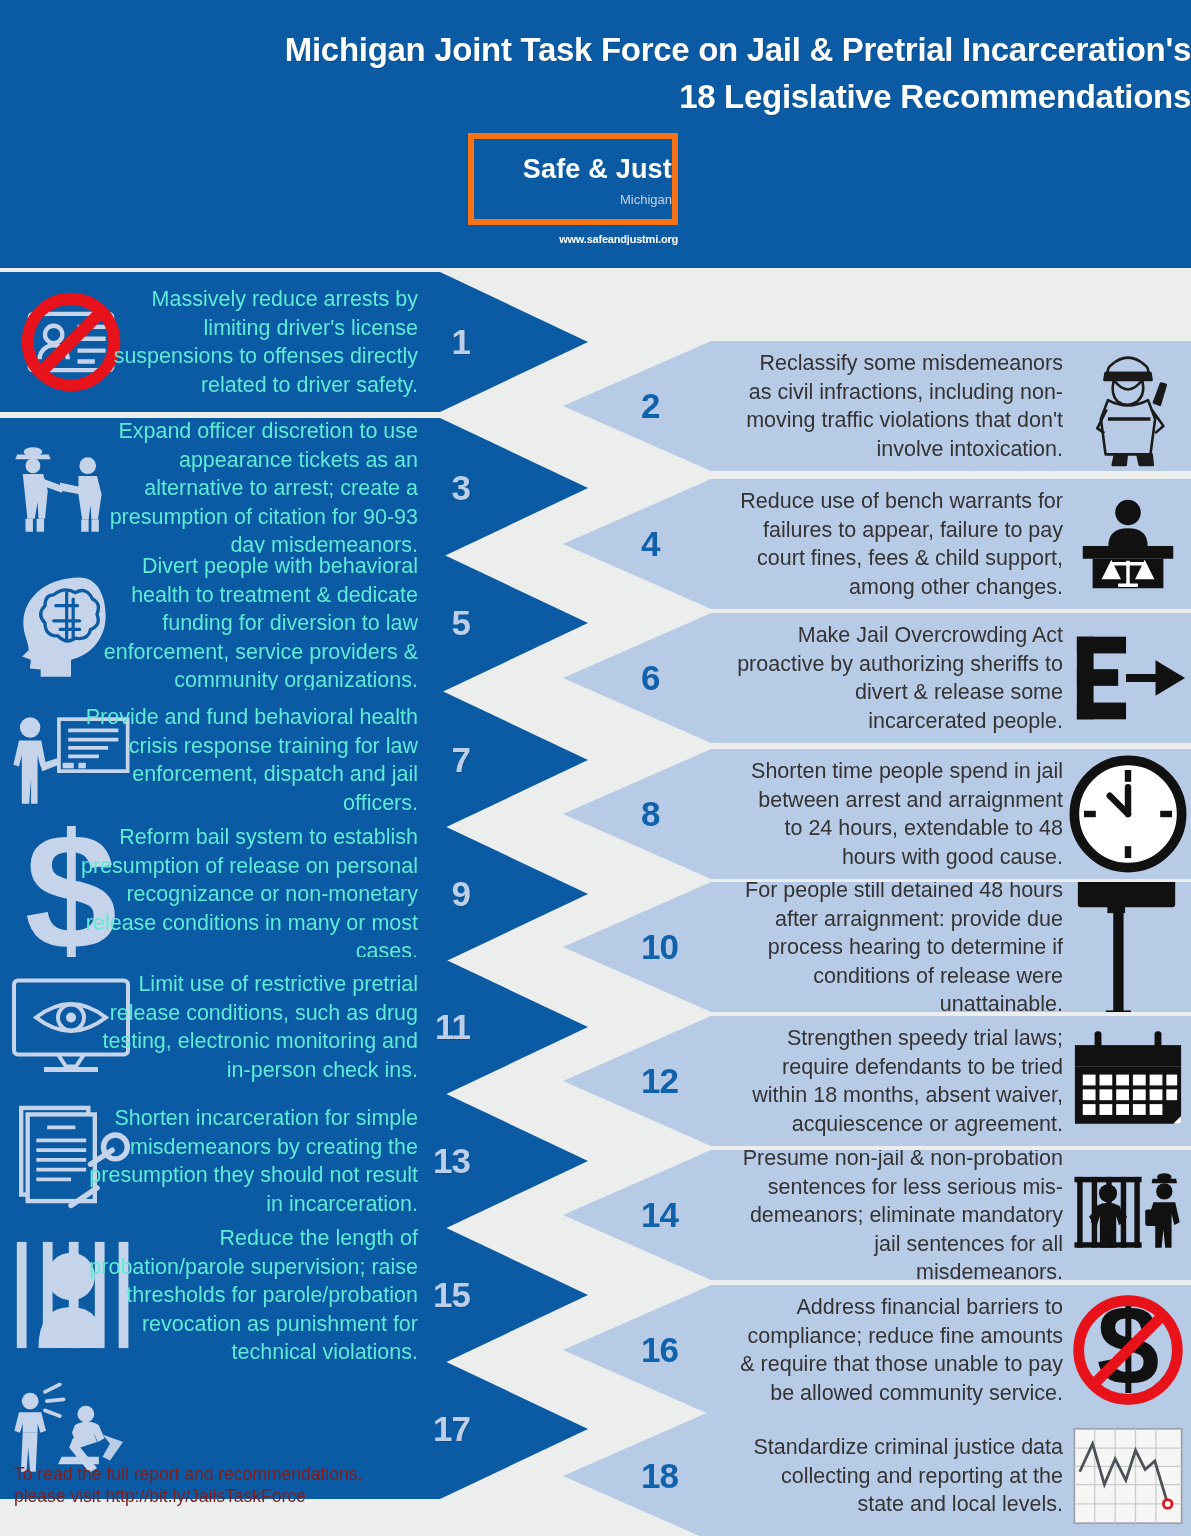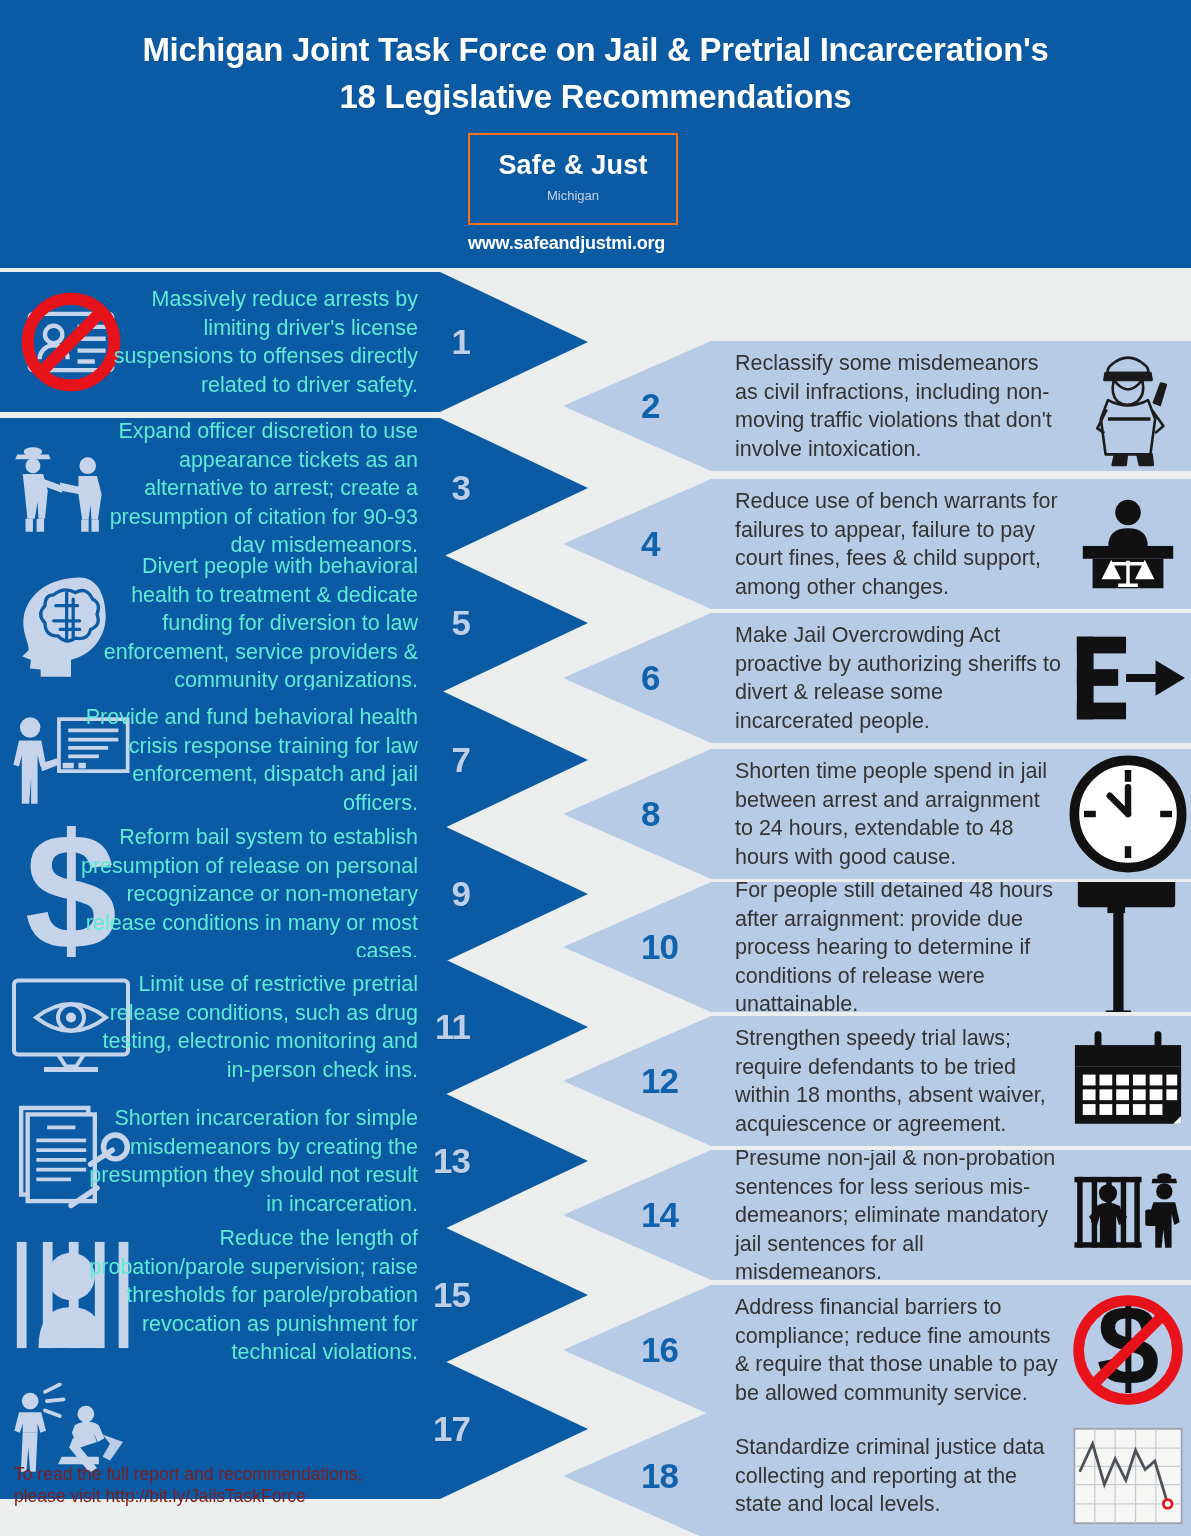--- a/index.html
+++ b/index.html
@@ -22,59 +22,59 @@
     position: absolute;
     left: 0; top: 0;
     width: 1191px; height: 268px;
     background: #0b5ba4;
     overflow: hidden;
   }
   #title-block {
     position: absolute;
     left: 0; top: 26px;
     width: 1191px;
-    text-align: center;
+    text-align: right;
   }
   .title-line {
     color: #ffffff;
     font-weight: bold;
     font-size: 33px;
     line-height: 47px;
     letter-spacing: -0.3px;
     text-shadow: 1px 1px 0 rgba(0,0,0,0.13);
   }
   #logo-box {
     position: absolute;
     left: 468px; top: 133px;
     width: 210px; height: 92px;
-    border: 2px solid #f97316;
+    border: 6px solid #f97316;
     background: #0b5ba4;
-    text-align: center;
+    text-align: right;
   }
   #logo-main {
     color: #ffffff;
     font-size: 27px;
     font-weight: bold;
     line-height: 30px;
     margin-top: 15px;
     letter-spacing: 0.2px;
   }
   #logo-sub {
     color: #c3d2e8;
     font-size: 13px;
     line-height: 24px;
     margin-top: 4px;
   }
   #logo-url {
     position: absolute;
     left: 468px; top: 233px;
     width: 210px;
-    text-align: left;
+    text-align: right;
     color: #ffffff;
-    font-size: 18px;
+    font-size: 11px;
     font-weight: bold;
     letter-spacing: -0.2px;
   }
 
   
   .row {
     position: absolute;
     overflow: visible;
   }
   
@@ -127,21 +127,21 @@
     font-size: 21.5px;
     line-height: 28.5px;
   }
   .row-left .row-text {
     left: 80px; right: 170px;
     text-align: right;
     color: #5eead4;
   }
   .row-right .row-text {
     left: 172px; right: 128px;
-    text-align: left;
+    text-align: right;
     color: #333333;
   }
 
   
   #footer {
     position: absolute;
     left: 14px; top: 1463px;
     width: 520px;
     color: #7f1d1d;
     font-size: 17.5px;

